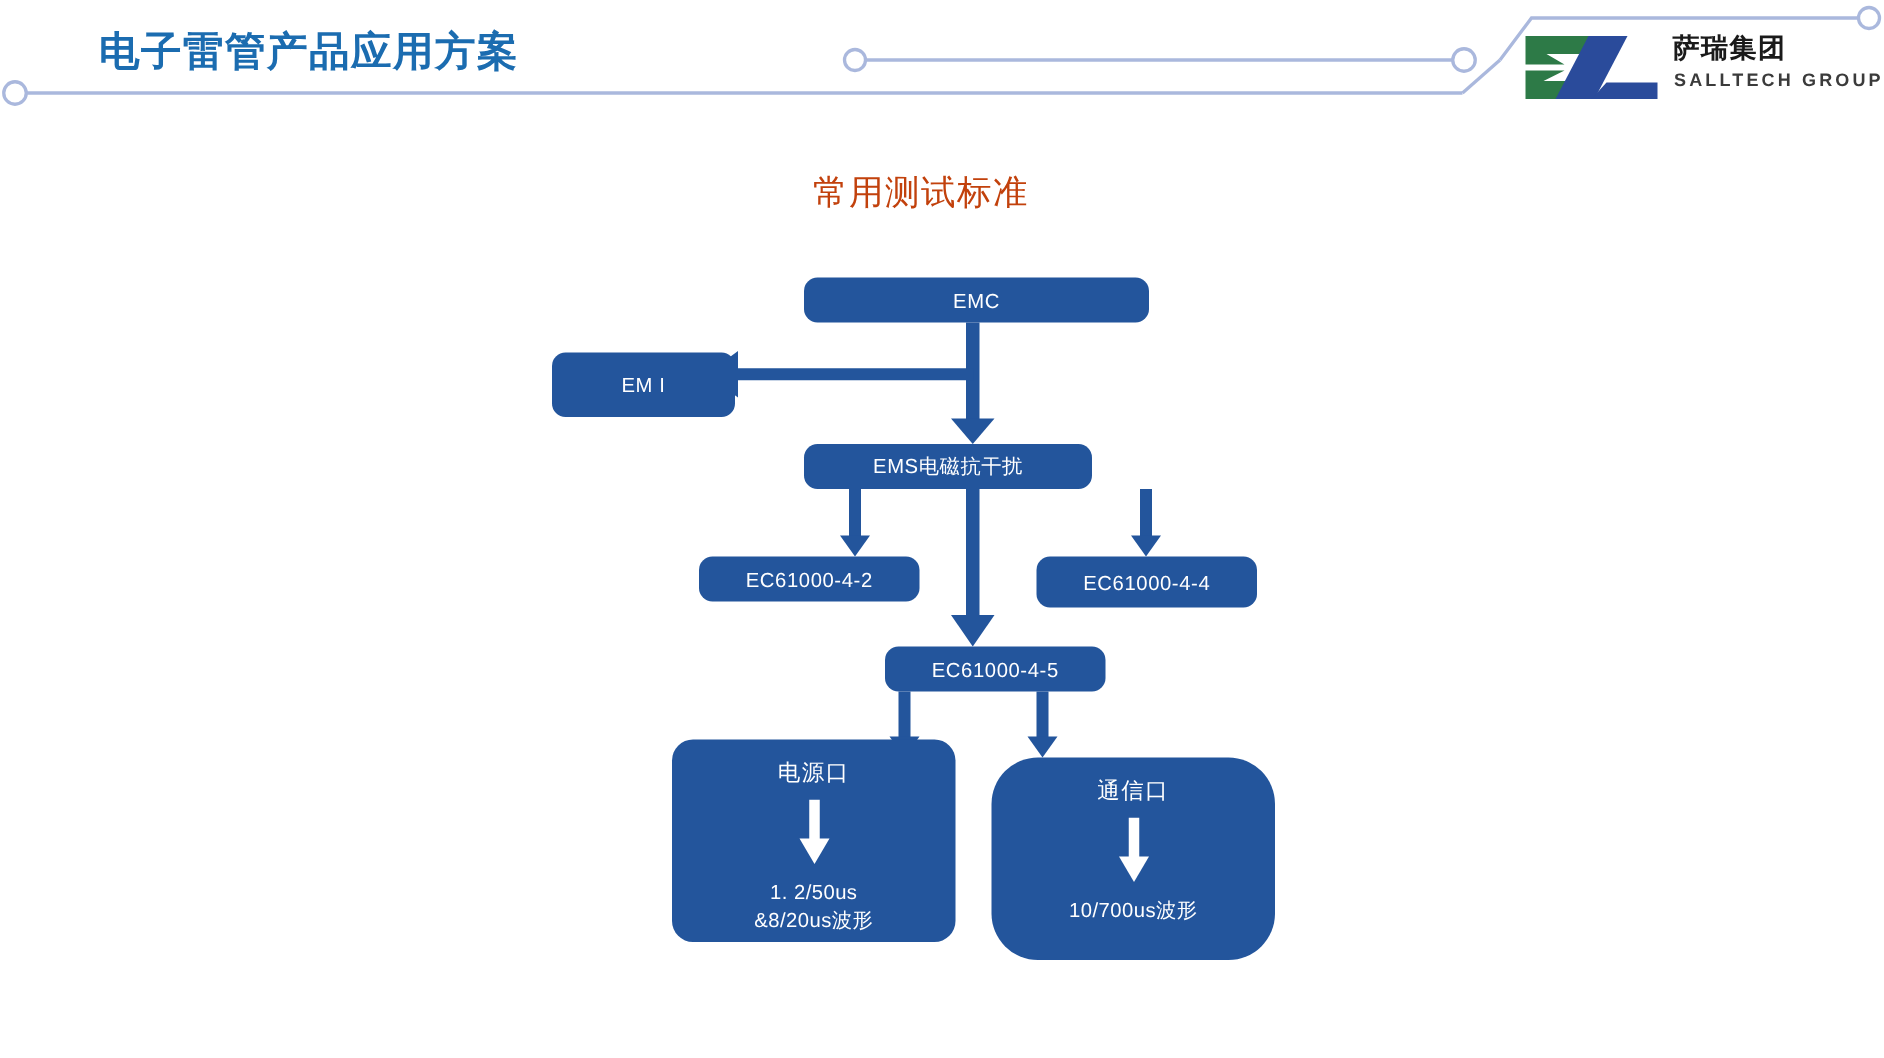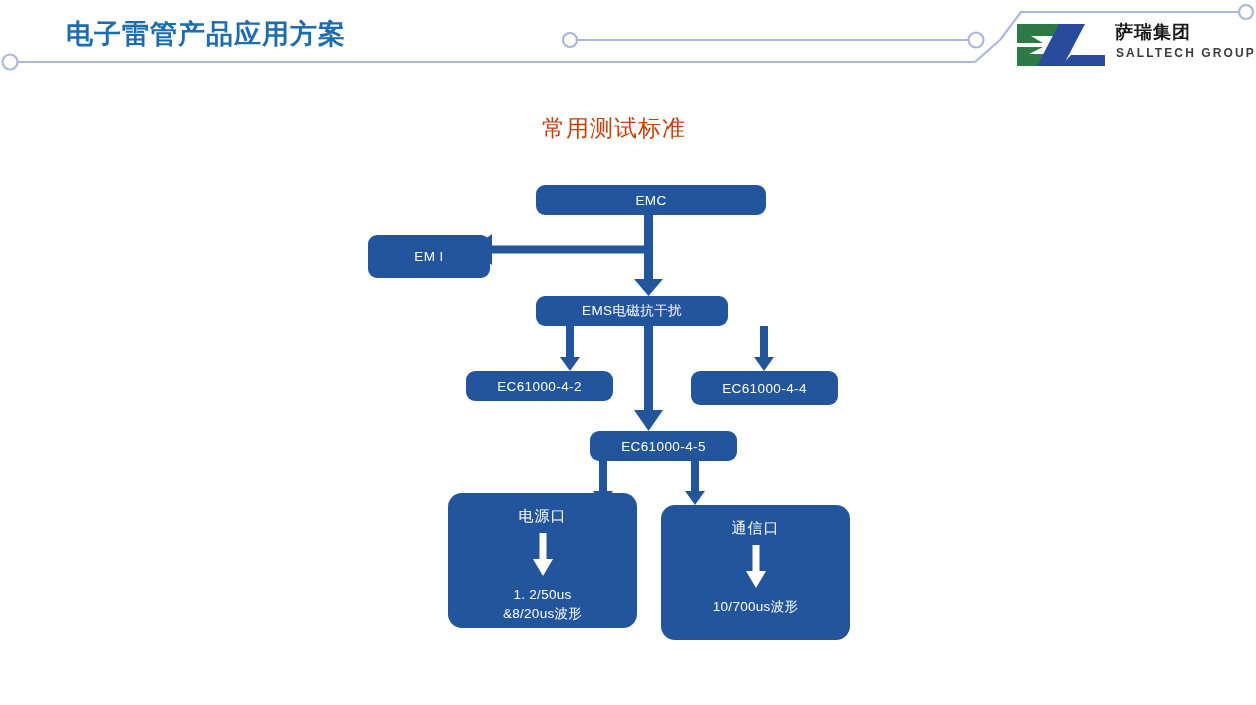--- a/index.html
+++ b/index.html
@@ -35,21 +35,21 @@
   .big .wave{font-size:13.5px;line-height:19px;letter-spacing:.3px;}
   .big .inner-arrow{margin:7px 0 8px 0;line-height:0;}
 
   #n-emc{left:536px;top:185px;width:230px;height:30px;justify-content:center;}
   #n-emi{left:368px;top:235px;width:122px;height:43px;}
   #n-ems{left:536px;top:296px;width:192px;height:30px;}
   #n-42{left:466px;top:371px;width:147px;height:30px;}
   #n-44{left:691px;top:371px;width:147px;height:34px;}
   #n-45{left:576px;top:431px;width:147px;height:30px;margin-left:14px;}
   #n-power{left:448px;top:493px;width:189px;height:135px;}
-  #n-comm{left:661px;top:505px;width:189px;height:135px;}
+  #n-comm{left:661px;top:505px;width:189px;height:135px;border-radius:31px;}
 </style>
 </head>
 <body>
 
 <div id="slide">
 
   <div id="header">
 
     <svg id="header-deco" viewBox="0 0 1256 88" width="1256" height="88">
 

